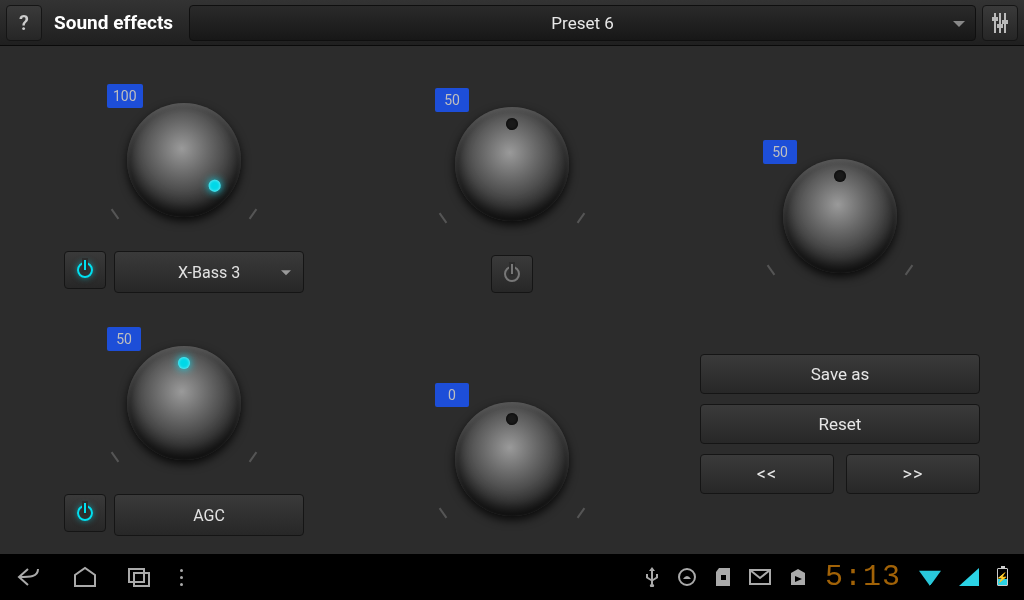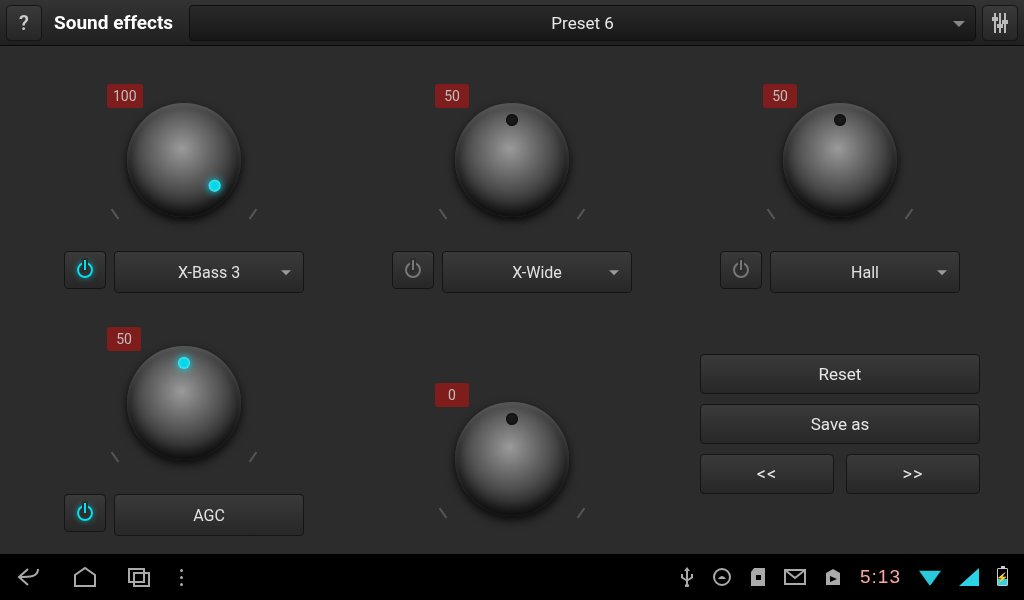--- a/index.html
+++ b/index.html
@@ -50,21 +50,21 @@
 .module {
   display: flex; flex-direction: column; align-items: center; justify-content: flex-end;
   gap: 14px;
 }
 
 
 .knob-area { position: relative; width: 190px; height: 155px; display: flex; align-items: center; justify-content: center; }
 .val-badge {
   position: absolute; top: 2px; left: 18px;
   min-width: 34px; height: 24px; padding: 0 6px;
-  background: #7f1d1d; color: #bfbfbf; font-size: 14px;
+  background: #1d4ed8; color: #bfbfbf; font-size: 14px;
   display: flex; align-items: center; justify-content: center;
   border-radius: 2px;
 }
 .knob {
   width: 114px; height: 114px; border-radius: 50%;
   background:
     radial-gradient(circle at 48% 40%, #9a9a9a 0%, #6b6b6b 28%, #3f3f3f 55%, #232323 80%, #0c0c0c 100%);
   box-shadow:
     inset 0 2px 4px rgba(255,255,255,.15),
     inset 0 -8px 14px rgba(0,0,0,.7),
@@ -143,21 +143,21 @@
 
 .navbar {
   height: 46px; background: #000;
   display: flex; align-items: center; justify-content: space-between;
   padding: 0 16px;
 }
 .nav-left, .nav-right { display: flex; align-items: center; gap: 28px; }
 .nav-right { gap: 18px; }
 .nav-ico { color: #9c9c9c; display: flex; align-items: center; justify-content: center; }
 .nav-ico svg { display: block; }
-.clock { color: #fca5a5; font-size: 19px; font-weight: 300; letter-spacing: 1px; font-family: Liberation Sans, sans-serif; }
+.clock { color: #a16207; font-size: 30px; font-weight: 300; letter-spacing: 1px; font-family: Liberation Mono, monospace; }
 .dots { display: flex; flex-direction: column; gap: 4px; }
 .dots span { width: 3px; height: 3px; background: #aaa; border-radius: 50%; }
 
 
 .wifi { width: 22px; height: 18px; position: relative; }
 .wifi::before { content: ""; position: absolute; inset: 0;
   background: conic-gradient(from -45deg at 50% 100%, #2bd3e6 0 90deg, transparent 90deg);
   clip-path: polygon(50% 100%, 0 15%, 100% 15%); opacity: .95; }
 .cell { width: 0; height: 0; border-style: solid; border-width: 0 0 18px 20px; border-color: transparent transparent #2bd3e6 transparent; }
 .batt { width: 11px; height: 18px; border: 1.5px solid #ccc; border-radius: 1px; position: relative; background: linear-gradient(to top, #2bd3e6 40%, transparent 40%); }
@@ -211,43 +211,30 @@
       <div class="tick-l"></div>
       <div class="tick-r"></div>
       <div class="knob">
         <div class="knob-ind" style="transform: rotate(0deg) translateY(-40px);"></div>
       </div>
     </div>
     <div class="ctl-row">
       <div class="pwr-btn">
           <span class="pwr-icon"></span>
         </div>
-      <div class="mode-select">
-        <span>X-Wide</span>
-        <span class="caret"></span>
-      </div>
     </div>
   </div>
 
   <div class="module">
     <div class="knob-area">
       <div class="val-badge">50</div>
       <div class="tick-l"></div>
       <div class="tick-r"></div>
       <div class="knob">
         <div class="knob-ind" style="transform: rotate(0deg) translateY(-40px);"></div>
-      </div>
-    </div>
-    <div class="ctl-row">
-      <div class="pwr-btn">
-          <span class="pwr-icon"></span>
-        </div>
-      <div class="mode-select">
-        <span>Hall</span>
-        <span class="caret"></span>
       </div>
     </div>
   </div>
 
   <div class="module">
     <div class="knob-area">
       <div class="val-badge">50</div>
       <div class="tick-l"></div>
       <div class="tick-r"></div>
       <div class="knob">
@@ -269,22 +256,22 @@
       <div class="val-badge">0</div>
       <div class="tick-l"></div>
       <div class="tick-r"></div>
       <div class="knob">
         <div class="knob-ind" style="transform: rotate(0deg) translateY(-40px);"></div>
       </div>
     </div>
   </div>
 
   <div class="btn-panel">
+    <div class="wide-btn">Save as</div>
     <div class="wide-btn">Reset</div>
-    <div class="wide-btn">Save as</div>
     <div class="half-row">
       <div class="wide-btn">&lt;&lt;</div>
       <div class="wide-btn">&gt;&gt;</div>
     </div>
   </div>
 
 </div>
 
 <div class="navbar">
   <div class="nav-left">

